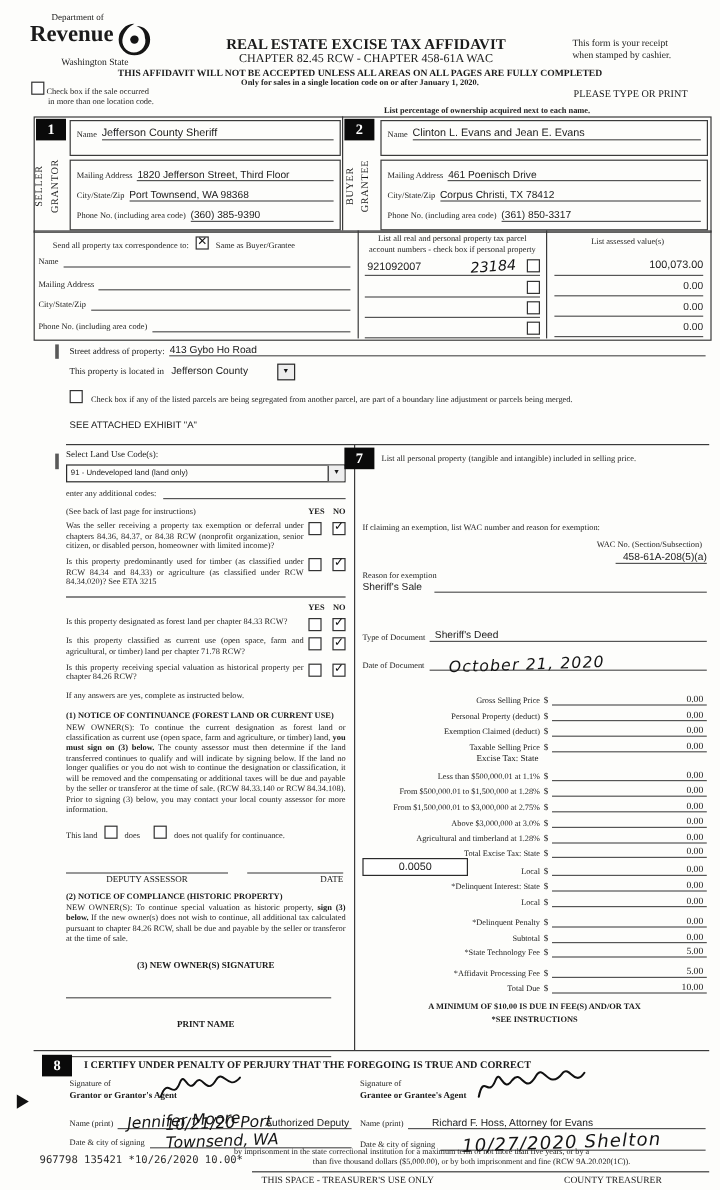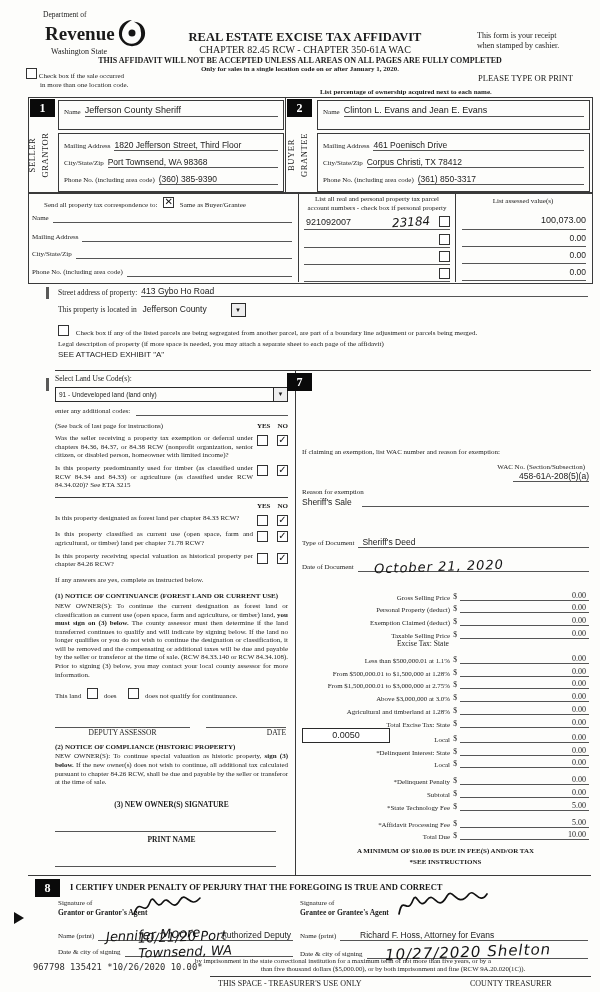--- a/index.html
+++ b/index.html
@@ -44,34 +44,34 @@
   .hr{position:absolute;border-top:1px solid #3a3a3a;}
   svg.sig{position:absolute;}
 </style>
 </head>
 <body>
 
 <div id="page">
 
   <div class="abs" style="left:25px;top:10px;width:140px;">
     <div class="f75" style="padding-left:18px;">Department of</div>
-    <div style="display:flex;align-items:center;margin-left:20px;">
+    <div style="display:flex;">
       <div class="b" style="font-size:19px;line-height:19px;">Revenue</div>
       <svg width="30" height="28" viewBox="0 0 32 32" style="margin-left:2px;">
         <path d="M16 1 A15 15 0 1 0 31 16 C31 8 25 3 18 3 C23 5 26 9 26 14 A11 11 0 1 1 5 14 C7 7 12 3 16 1 Z" fill="#151515"></path>
         <path d="M16 8 C20 9 22 12 22 15 A7 7 0 1 1 9 15 C10 11 13 9 16 8 Z" fill="#fdfdfb"></path>
         <path d="M16 12 A4 4 0 1 0 20 16 C20 13 18 12 16 12 Z" fill="#151515"></path>
       </svg>
     </div>
     <div class="f8" style="padding-left:26px;">Washington State</div>
   </div>
 
   <div class="abs ctr" style="left:150px;top:30px;width:310px;">
     <div class="b" style="font-size:12.5px;line-height:14px;">REAL ESTATE EXCISE TAX AFFIDAVIT</div>
-    <div style="font-size:10px;line-height:12px;">CHAPTER 82.45 RCW - CHAPTER 350-61A WAC</div>
+    <div style="font-size:10px;line-height:12px;">CHAPTER 82.45 RCW - CHAPTER 458-61A WAC</div>
   </div>
 
   <div class="abs f8" style="left:477px;top:31px;width:112px;">
     <div>This form is your receipt</div>
     <div>when stamped by cashier.</div>
   </div>
 
   <div class="abs ctr b" style="left:0;top:56px;width:600px;font-size:8px;">THIS AFFIDAVIT WILL NOT BE ACCEPTED UNLESS ALL AREAS ON ALL PAGES ARE FULLY COMPLETED</div>
   <div class="abs ctr b f7" style="left:0;top:65px;width:600px;">Only for sales in a single location code on or after January 1, 2020.</div>
 
@@ -209,21 +209,20 @@
   </div>
   <div class="abs f75" style="left:58px;top:303px;">
     <span>This property is located in</span>
     <span class="sans f85" style="margin-left:4px;">Jefferson County</span>
     <span class="ddarrow" style="margin-left:22px;"><span>▼</span></span>
   </div>
   <div class="abs f7" style="left:58px;top:325px;width:530px;">
     <span class="cb"><span></span></span>
     <span style="margin-left:5px;">Check box if any of the listed parcels are being segregated from another parcel, are part of a boundary line adjustment or parcels being merged.</span>
   </div>
-  <div class="abs f7" style="left:58px;top:340px;width:530px;">Legal description of property (if more space is needed, you may attach a separate sheet to each page of the affidavit)</div>
   <div class="abs sans f8" style="left:58px;top:350px;">SEE ATTACHED EXHIBIT "A"</div>
 
   <div class="hr" style="left:55px;top:370px;width:536px;"></div>
   <div class="abs" style="left:295px;top:370px;width:1px;height:505px;background:#3a3a3a;"></div>
   <div class="hr" style="left:28px;top:875px;width:563px;"></div>
 
   <div class="secmark" style="left:46px;top:378px;height:13px;"></div>
   <div class="abs" style="left:55px;top:374px;width:233px;">
     <div class="f75">Select Land Use Code(s):</div>
     <div style="margin-top:4px;border:1.5px solid #2a2a2a;height:13px;display:flex;">
@@ -322,28 +321,29 @@
       <span style="width:80px;margin-left:16px;text-align:right;">DATE</span>
     </div>
     <div class="f7 b" style="margin-top:6px;">(2) NOTICE OF COMPLIANCE (HISTORIC PROPERTY)</div>
     <div class="f7" style="margin-top:1px;text-align:justify;">
       <span>NEW OWNER(S): To continue special valuation as historic property,</span>
       <span class="b">sign (3) below.</span>
       <span>If the new owner(s) does not wish to continue, all additional tax calculated pursuant to chapter 84.26 RCW, shall be due and payable by the seller or transferor at the time of sale.</span>
     </div>
     <div class="f75 b ctr" style="margin-top:13px;">(3) NEW OWNER(S) SIGNATURE</div>
     <div class="u" style="margin-top:22px;width:95%;"></div>
-    <div class="f75 b ctr" style="margin-top:3px;">PRINT NAME</div>
+    <div class="f75 b ctr" style="margin-top:17px;">PRINT NAME</div>
     <div class="u" style="margin-top:22px;width:95%;"></div>
   </div>
 
   <div class="numbox" style="left:287px;top:373px;">7</div>
   <div class="abs" style="left:302px;top:374px;width:287px;">
-
-    <div class="f7" style="margin-top:74px;">If claiming an exemption, list WAC number and reason for exemption:</div>
+    <div class="f7" style="padding-left:16px;padding-top:4px;">List all personal property (tangible and intangible) included in selling price.</div>
+
+    <div class="f7" style="margin-top:49px;">If claiming an exemption, list WAC number and reason for exemption:</div>
     <div class="frow f7" style="margin-top:6px;flex-direction:column;">
       <span class="lab">WAC No. (Section/Subsection)</span>
       <span class="fv sans f85" style="padding-left:6px;">458-61A-208(5)(a)</span>
     </div>
     <div class="f7" style="margin-top:6px;">Reason for exemption</div>
     <div class="frow" style="margin-top:0;">
       <span class="sans f85">Sheriff's Sale</span>
       <span class="fv" style="margin-left:10px;"></span>
     </div>
 

